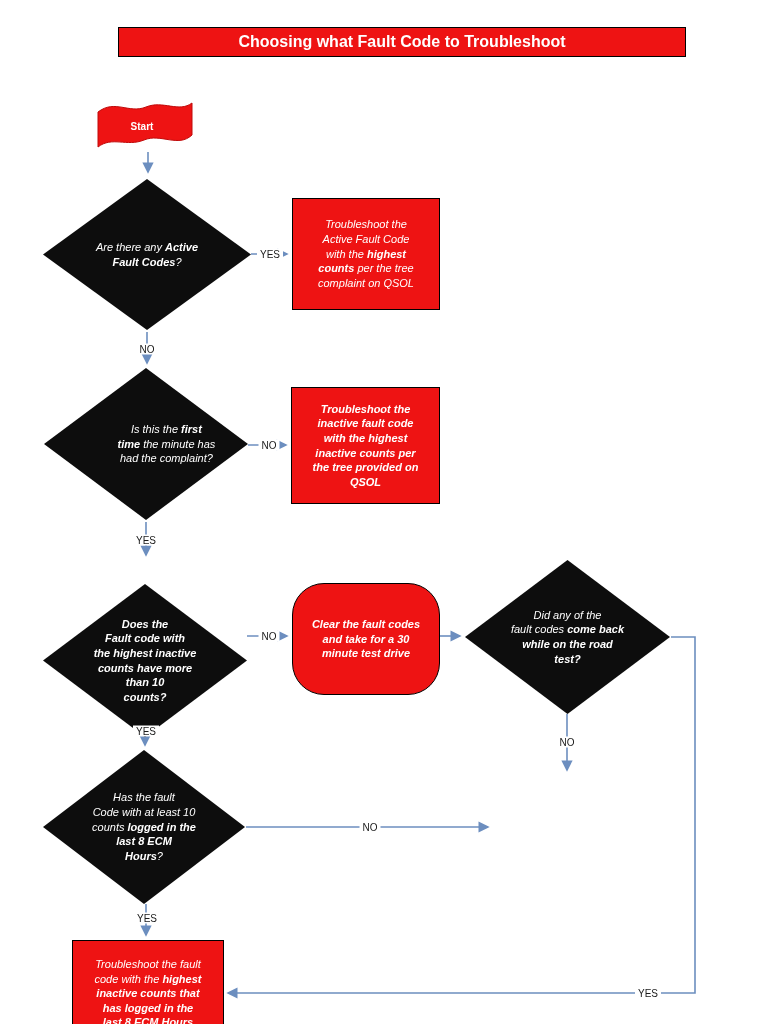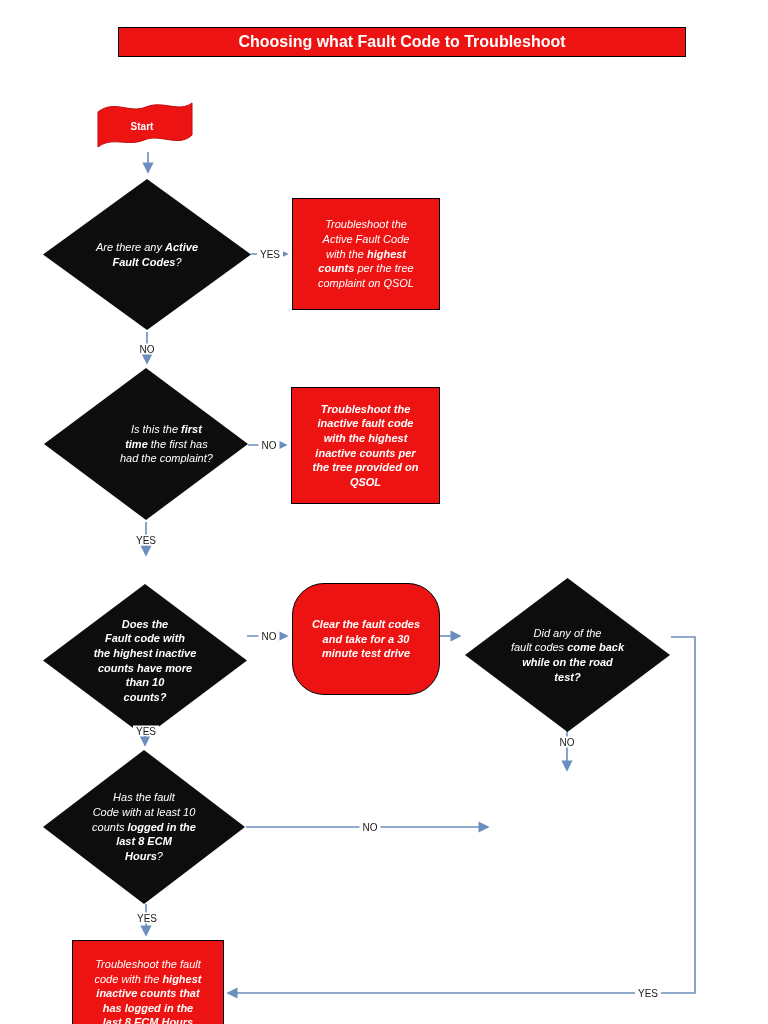--- a/index.html
+++ b/index.html
@@ -70,21 +70,21 @@
   <div class="node rect" style="left:292px;top:198px;width:146px;height:110px;">
     <div class="txt"><span>Troubleshoot the
 Active Fault Code
 with the </span><b>highest
 counts</b><span> per the tree
 complaint on QSOL</span></div>
   </div>
 
   <div class="node diamond" style="left:44px;top:368px;width:204px;height:152px;justify-content:flex-end;">
     <div class="txt"><span>Is this the </span><b>first
-time</b><span> the first has
+time</b><span> the minute has
 had the complaint?</span></div>
   </div>
 
   <div class="node rect" style="left:291px;top:387px;width:147px;height:115px;">
     <div class="txt"><b>Troubleshoot the
 inactive fault code
 with the highest
 inactive counts per
 the tree provided on
 QSOL</b></div>
@@ -98,21 +98,21 @@
 than 10
 counts?</b></div>
   </div>
 
   <div class="node rect" style="left:292px;top:583px;width:146px;height:110px;border-radius:32px;">
     <div class="txt"><b>Clear the fault codes
 and take for a 30
 minute test drive</b></div>
   </div>
 
-  <div class="node diamond" style="left:465px;top:578px;width:205px;height:154px;">
+  <div class="node diamond" style="left:465px;top:560px;width:205px;height:154px;">
     <div class="txt"><span>Did any of the
 fault codes </span><b>come back
 while on the road
 test?</b></div>
   </div>
 
 
   <div class="node diamond" style="left:43px;top:750px;width:202px;height:154px;">
     <div class="txt"><span>Has the fault
 Code with at least 10

